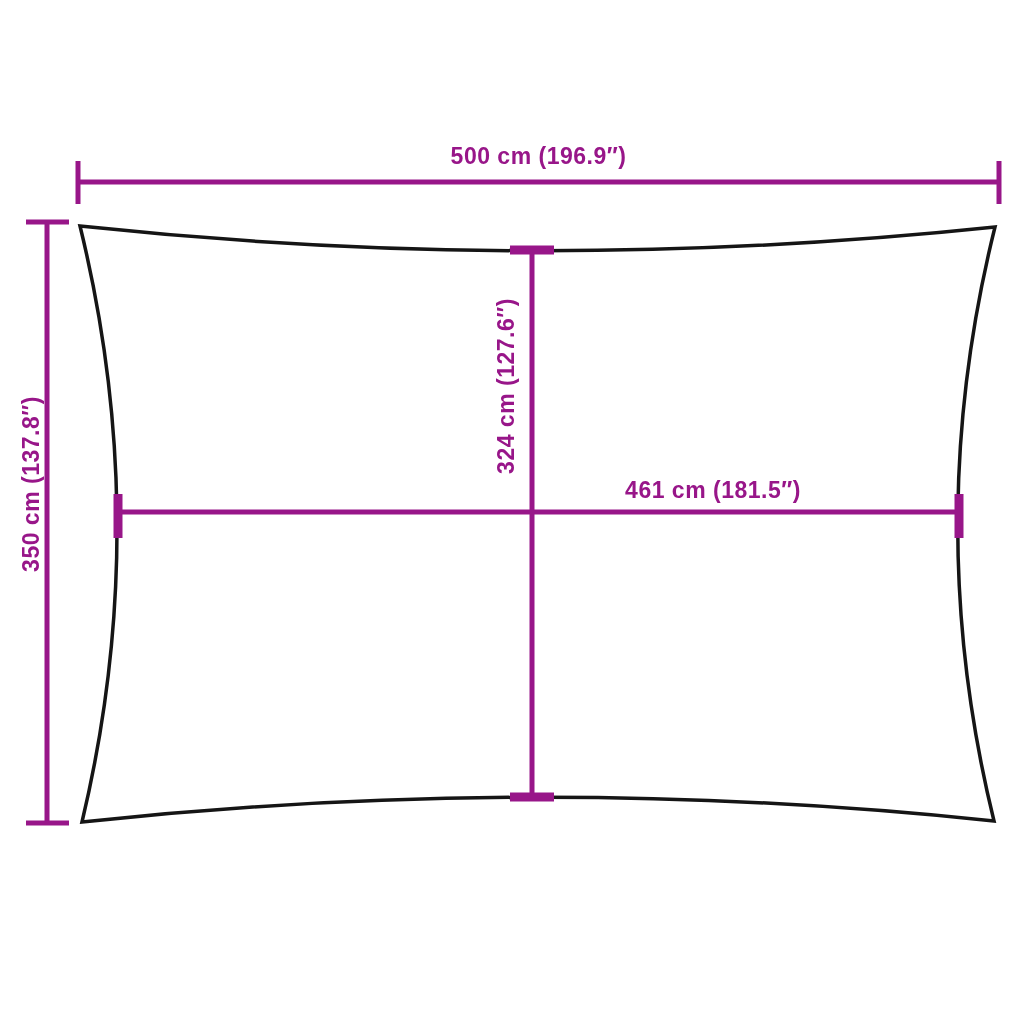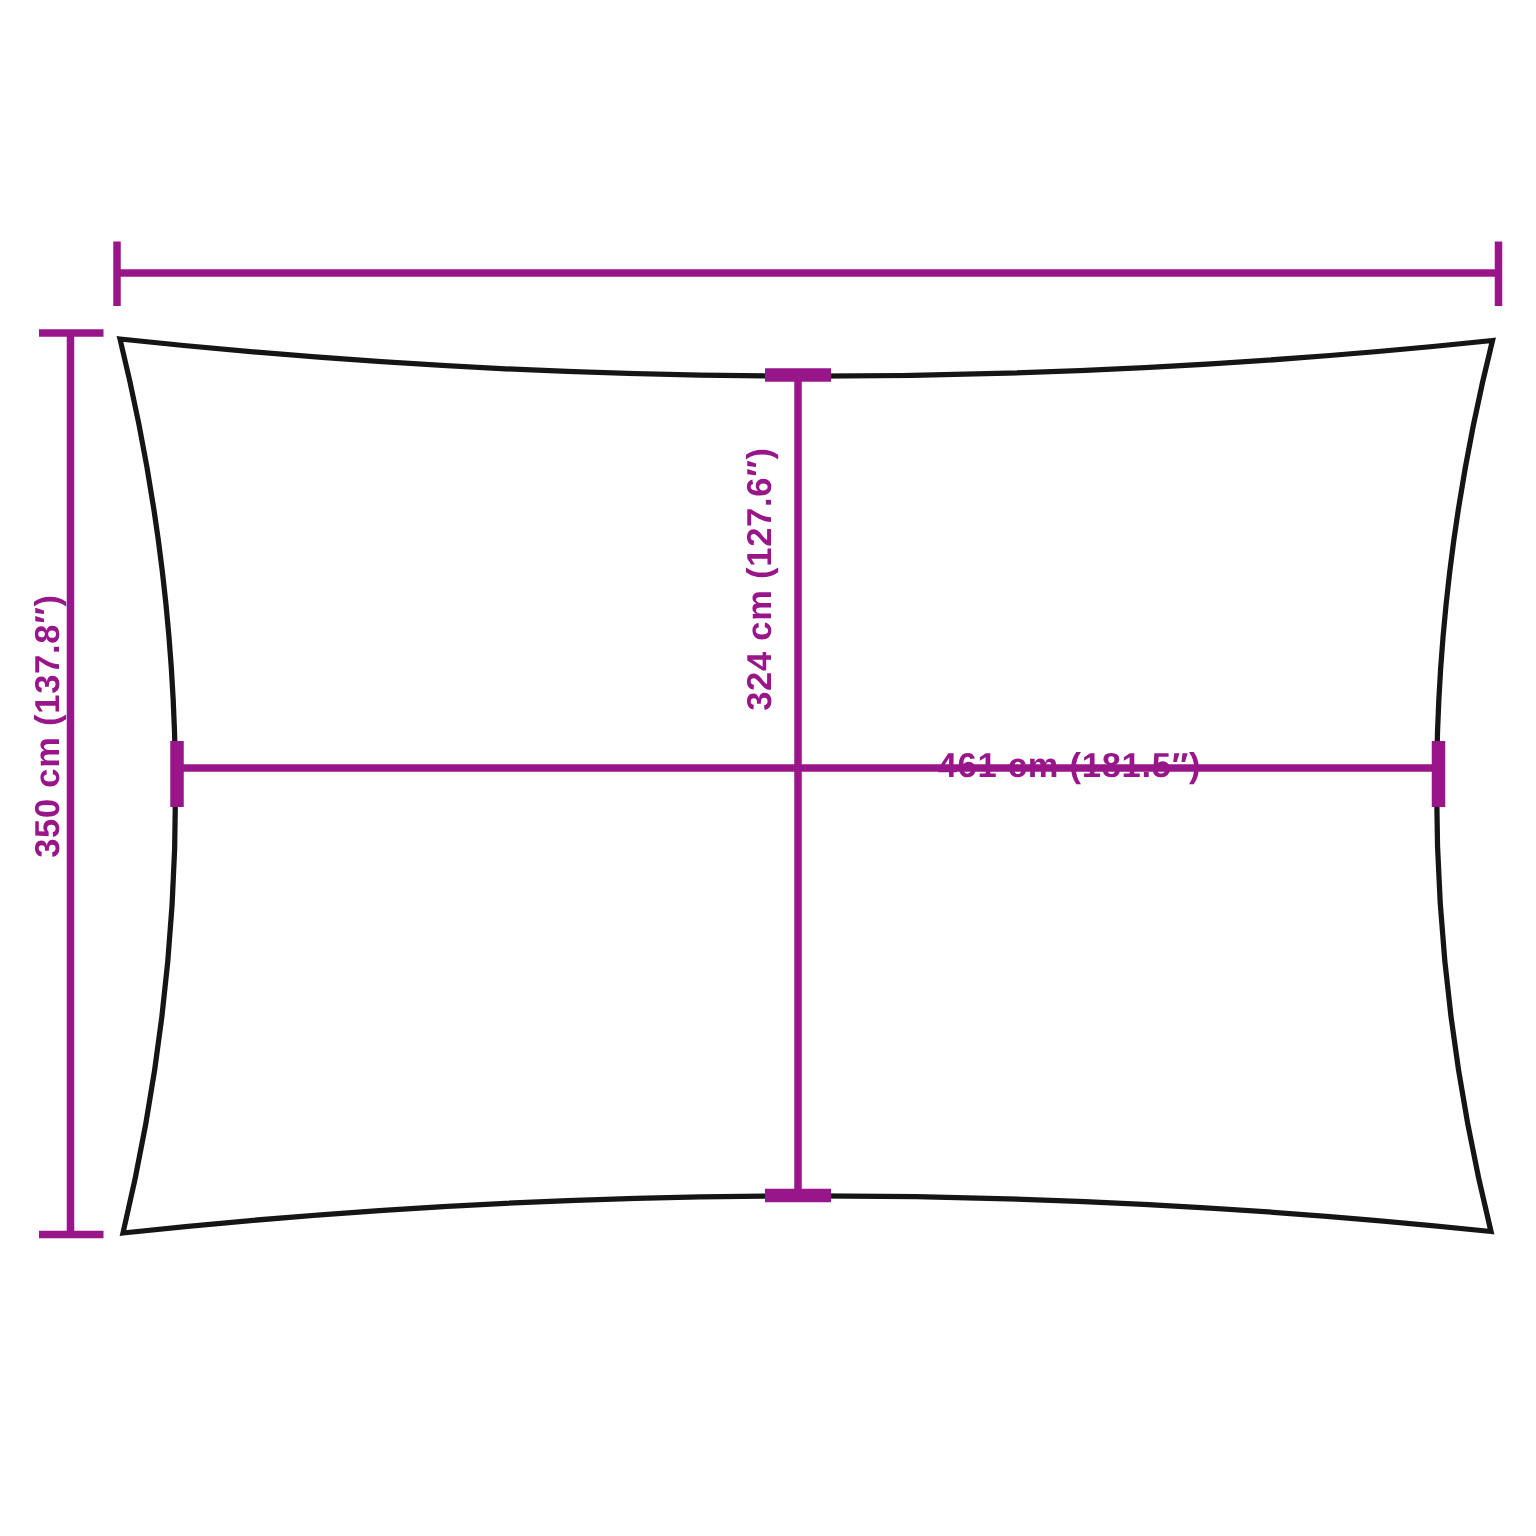--- a/index.html
+++ b/index.html
@@ -23,21 +23,21 @@
     font-size:23px;
     line-height:28px;
     text-align:center;
     white-space:nowrap;
     letter-spacing:0.5px;
   }
   .rot{transform:rotate(-90deg);transform-origin:center center;}
   .label-top{left:78px;top:142px;width:921px;}
   .label-left{left:-89px;top:470px;width:240px;}
   .label-inner-v{left:386px;top:372px;width:240px;}
-  .label-inner-h{left:563px;top:496px;width:300px;}
+  .label-inner-h{left:563px;top:476px;width:300px;}
 </style>
 </head>
 <body>
 
 <div class="stage">
 
   <svg width="1024" height="1024" viewBox="0 0 1024 1024">
 
     <path d="M 80 226 Q 537 275 995 227 Q 921 524 994 821 Q 538 773 82 822 Q 153 524 80 226 Z" fill="#ffffff" stroke="var(--outline)" stroke-width="3.5" stroke-miterlimit="14"></path>
 
@@ -59,20 +59,21 @@
       <line x1="510" y1="797" x2="554" y2="797" stroke-width="9"></line>
     </g>
 
     <g stroke="var(--accent)">
       <line x1="118" y1="512" x2="960" y2="512" stroke-width="5"></line>
       <line x1="118" y1="494" x2="118" y2="538" stroke-width="9"></line>
       <line x1="959" y1="494" x2="959" y2="538" stroke-width="9"></line>
     </g>
   </svg>
 
+  <div class="dim-label label-top">500 cm (196.9″)</div>
 
   <div class="dim-label label-left rot">350 cm (137.8″)</div>
 
   <div class="dim-label label-inner-v rot">324 cm (127.6″)</div>
 
   <div class="dim-label label-inner-h">461 cm (181.5″)</div>
 
 </div>
 
 </body></html>

